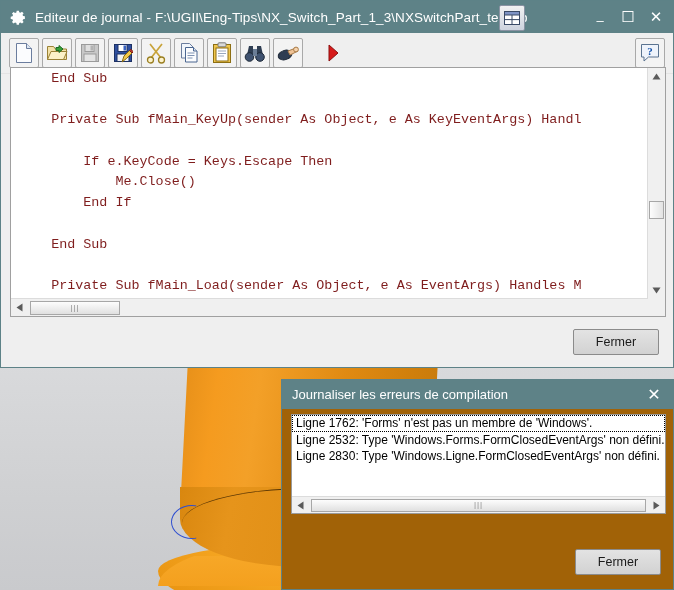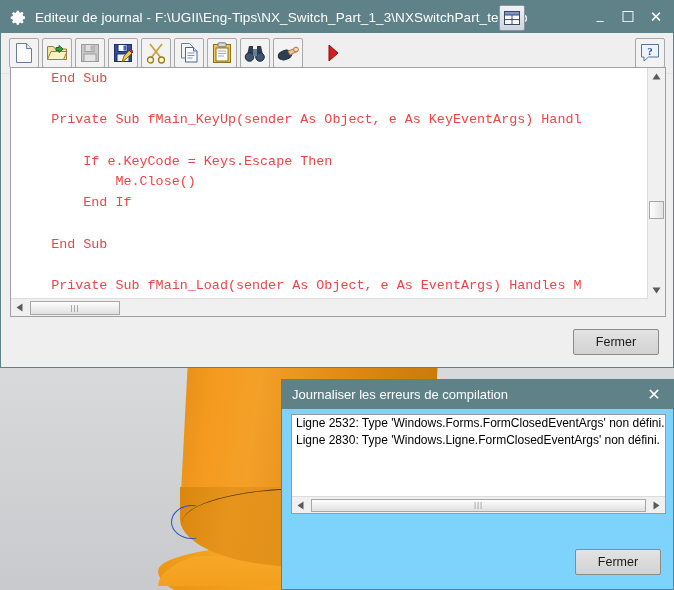--- a/index.html
+++ b/index.html
@@ -57,21 +57,21 @@
   .tb-sep{width:12px;}
   #help-btn{position:absolute;right:8px;top:5px;width:30px;height:30px;
     border:1px solid #a9a9a9;background:#f3f3f3;border-radius:2px;
     display:flex;align-items:center;justify-content:center;box-sizing:border-box;}
 
   
   #code-pane{position:absolute;left:9px;top:66px;width:656px;height:250px;
     background:#ffffff;border:1px solid #a0a0a0;box-sizing:border-box;overflow:hidden;}
   #code-text{position:absolute;left:2px;top:1px;right:19px;bottom:18px;overflow:hidden;
     font-family:"Liberation Mono","DejaVu Sans Mono",monospace;
-    font-size:13.4px;line-height:20.7px;white-space:pre;color:#ef4444;}
+    font-size:13.4px;line-height:20.7px;white-space:pre;color:#7f1d1d;}
   .code-line{height:20.7px;padding-left:6px;white-space:pre;}
 
   
   #v-scroll{position:absolute;right:0;top:0;width:17px;bottom:17px;background:#f0f0f0;
     border-left:1px solid #dcdcdc;}
   .vs-arrow{width:17px;height:17px;display:flex;align-items:center;justify-content:center;
     background:#f0f0f0;}
   #v-thumb{position:absolute;left:1px;top:133px;width:15px;height:18px;
     background:linear-gradient(90deg,#fdfdfd,#e3e3e3);border:1px solid #a7a7a7;box-sizing:border-box;}
   
@@ -86,21 +86,21 @@
   .grip{font-size:8px;color:#8a8a8a;letter-spacing:1px;line-height:1;}
 
   
   #main-close{position:absolute;right:14px;bottom:12px;width:86px;height:26px;
     background:linear-gradient(180deg,#e3e3e3,#d2d2d2);border:1px solid #8b8b8b;
     border-radius:2px;display:flex;align-items:center;justify-content:center;
     font-size:12.5px;color:#1a1a1a;box-sizing:border-box;}
 
   
   #error-dialog{position:absolute;left:281px;top:379px;width:393px;height:211px;
-    background:#7dd3fc;border:1px solid #5d8287;box-sizing:border-box;}
+    background:#a16207;border:1px solid #5d8287;box-sizing:border-box;}
   #err-title-bar{height:29px;background:#5e8287;display:flex;align-items:center;position:relative;}
   #err-title-text{color:#fff;font-size:13px;margin-left:10px;white-space:nowrap;}
   #err-close{position:absolute;right:6px;top:0;height:29px;width:26px;display:flex;
     align-items:center;justify-content:center;color:#fff;font-size:16px;}
   #err-list-box{position:absolute;left:9px;top:34px;width:375px;height:100px;
     background:#fff;border:1px solid #9a9a9a;box-sizing:border-box;overflow:hidden;}
   #err-list{position:absolute;left:0;top:0;right:0;bottom:17px;overflow:hidden;
     font-size:12px;color:#000;}
   .err-item{height:16.6px;line-height:16.6px;padding-left:4px;white-space:nowrap;box-sizing:border-box;}
   .err-item.focused{outline:1px dotted #000;outline-offset:-1px;}
@@ -288,20 +288,21 @@
 </div>
 
 <div id="error-dialog">
   <div id="err-title-bar">
     <span id="err-title-text">Journaliser les erreurs de compilation</span>
     <span id="err-close">✕</span>
   </div>
 
   <div id="err-list-box">
     <div id="err-list">
+        <div class="err-item focused">Ligne 1762: 'Forms' n'est pas un membre de 'Windows'.</div>
         <div class="err-item">Ligne 2532: Type 'Windows.Forms.FormClosedEventArgs' non défini.</div>
         <div class="err-item">Ligne 2830: Type 'Windows.Ligne.FormClosedEventArgs' non défini.</div>
       </div>
     <div id="err-h-scroll">
       <div class="hs-arrow">
         <svg width="7" height="9" viewBox="0 0 7 9">
             <path d="M0.5 4.5l6-4v8z" fill="#5a5a5a"></path>
           </svg>
       </div>
       <div id="err-h-thumb">

